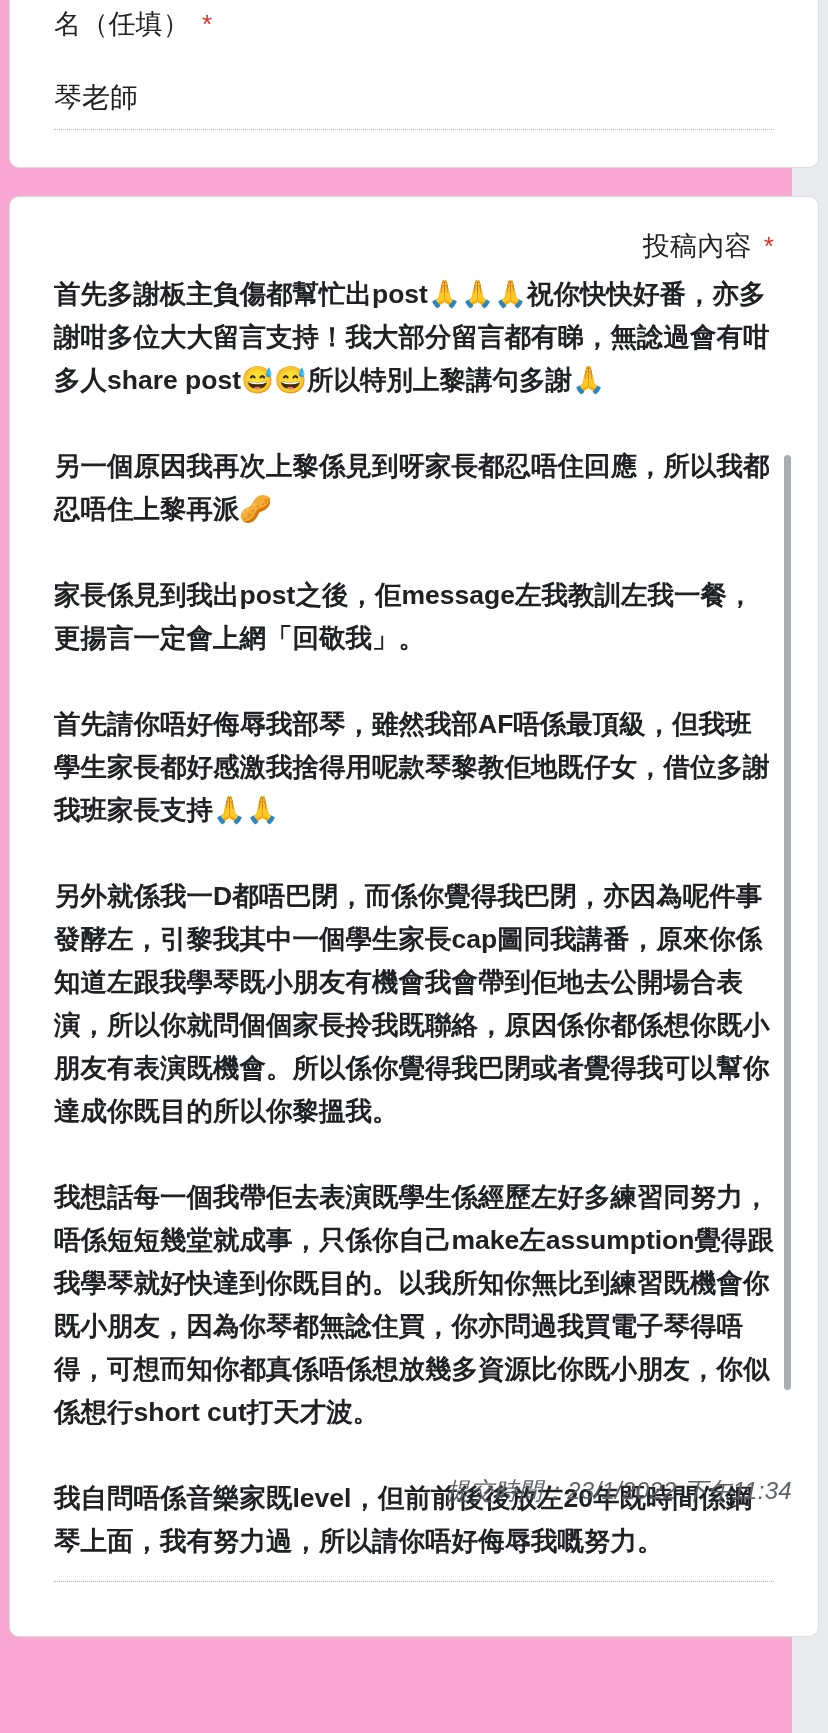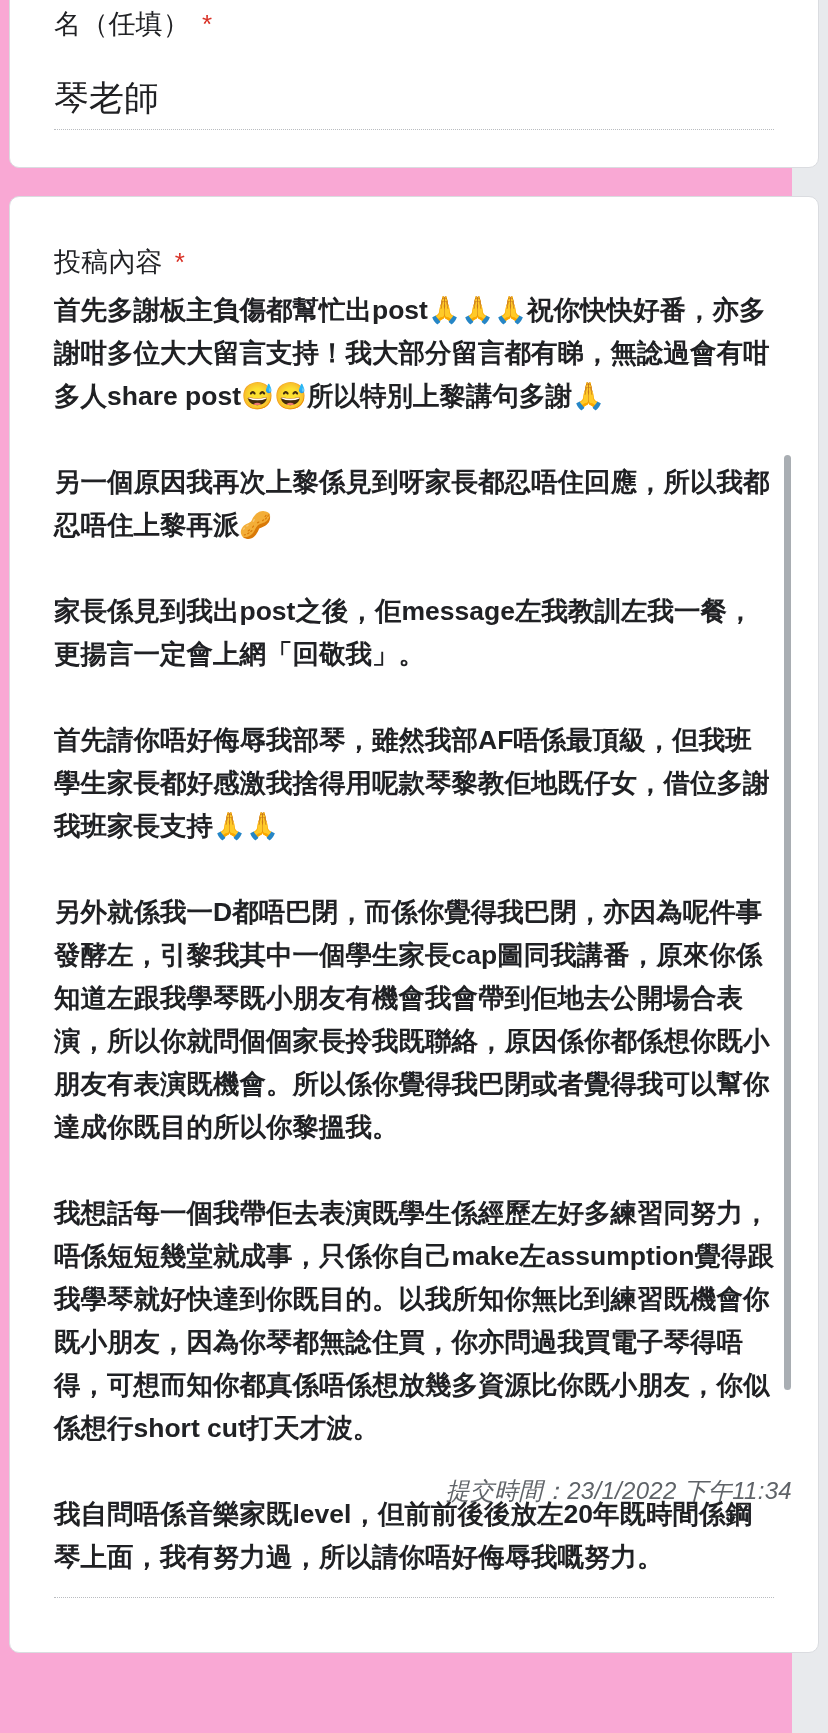--- a/index.html
+++ b/index.html
@@ -47,42 +47,43 @@
     padding-top: 70px;
     letter-spacing: .2px;
   }
   .req {
     color: #d93025;
     font-size: 26px;
     margin-left: 12px;
   }
   .answer-line {
     margin-top: 40px;
-    font-size: 35px;
+    font-size: 28px;
     line-height: 34px;
     color: #202124;
     padding-bottom: 14px;
     border-bottom: 1px dotted #b9bcc0;
   }
 
   
   .card-content {
     position: absolute;
     left: 9px;
     top: 196px;
     width: 810px;
     padding: 0 44px 54px 44px;
     border-radius: 10px;
   }
   .content-label {
     font-size: 27px;
     line-height: 34px;
-    padding-top: 48px;
+    padding-top: 32px;
     padding-bottom: 10px;
     letter-spacing: .2px;
+    text-align: right;
   }
   .content-body {
     font-size: 26.5px;
     line-height: 43px;
     color: #202124;
     padding-bottom: 18px;
     border-bottom: 1px dotted #b9bcc0;
     white-space: pre-wrap;
     letter-spacing: 0px;
     word-break: break-word;

